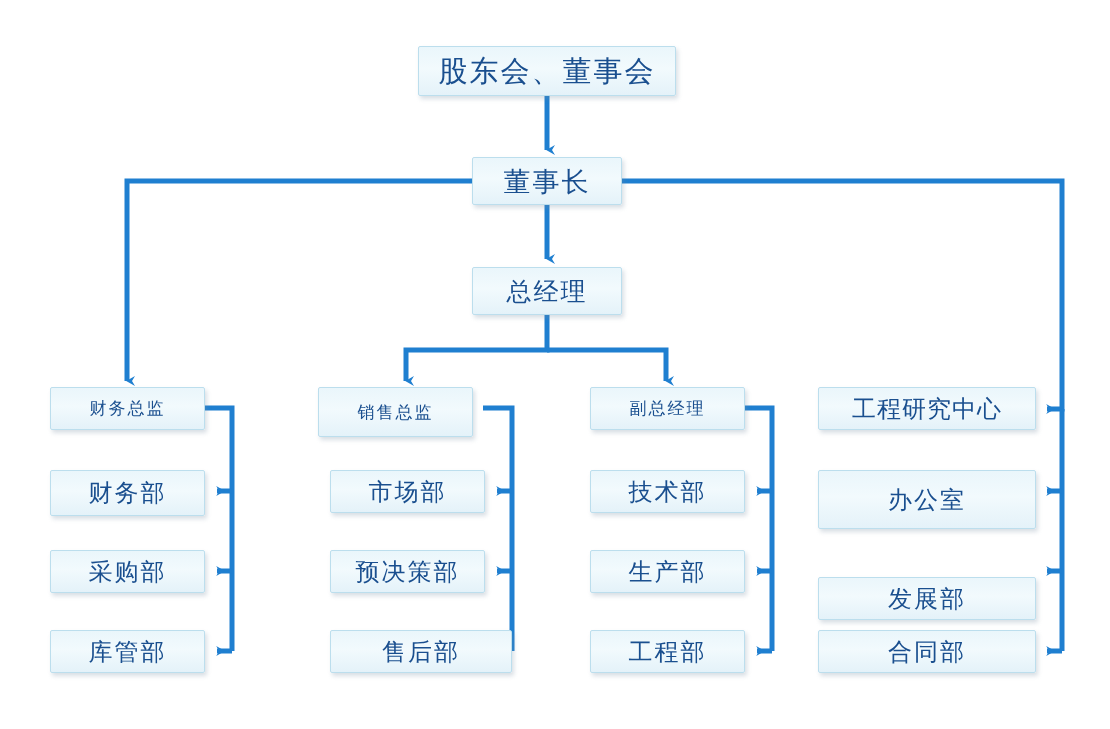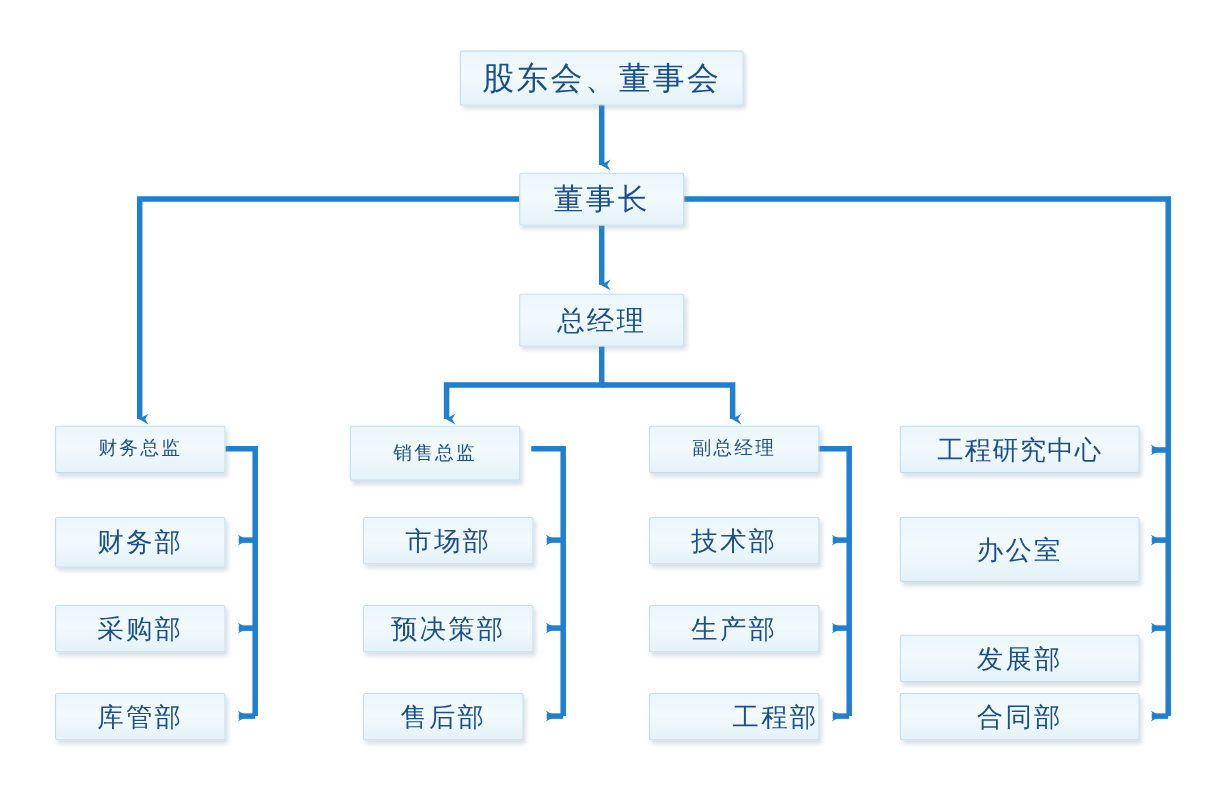--- a/index.html
+++ b/index.html
@@ -112,34 +112,34 @@
 
   <div class="node head" style="left:318px;top:387px;width:155px;height:50px;">
     <span>销售总监</span>
   </div>
   <div class="node leaf" style="left:330px;top:470px;width:155px;height:43px;">
     <span>市场部</span>
   </div>
   <div class="node leaf" style="left:330px;top:550px;width:155px;height:43px;">
     <span>预决策部</span>
   </div>
-  <div class="node leaf" style="left:330px;top:630px;width:146px;height:43px;">
+  <div class="node leaf" style="left:330px;top:630px;width:182px;height:43px;">
     <span>售后部</span>
   </div>
 
   <div class="node head" style="left:590px;top:387px;width:155px;height:43px;">
     <span>副总经理</span>
   </div>
   <div class="node leaf" style="left:590px;top:470px;width:155px;height:43px;">
     <span>技术部</span>
   </div>
   <div class="node leaf" style="left:590px;top:550px;width:155px;height:43px;">
     <span>生产部</span>
   </div>
-  <div class="node leaf" style="left:590px;top:630px;width:155px;height:43px;justify-content:flex-end;">
+  <div class="node leaf" style="left:590px;top:630px;width:155px;height:43px;">
     <span>工程部</span>
   </div>
 
   <div class="node wide" style="left:818px;top:387px;width:218px;height:43px;">
     <span>工程研究中心</span>
   </div>
   <div class="node leaf" style="left:818px;top:470px;width:218px;height:59px;">
     <span>办公室</span>
   </div>
   <div class="node leaf" style="left:818px;top:550px;width:218px;height:43px;margin-top:27px;">

